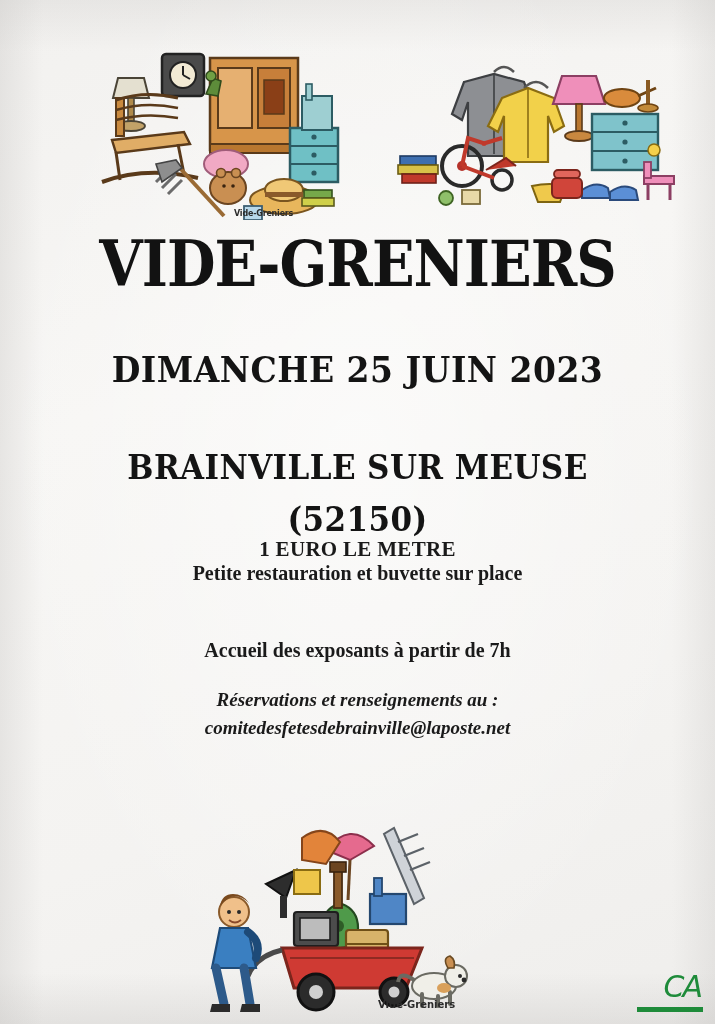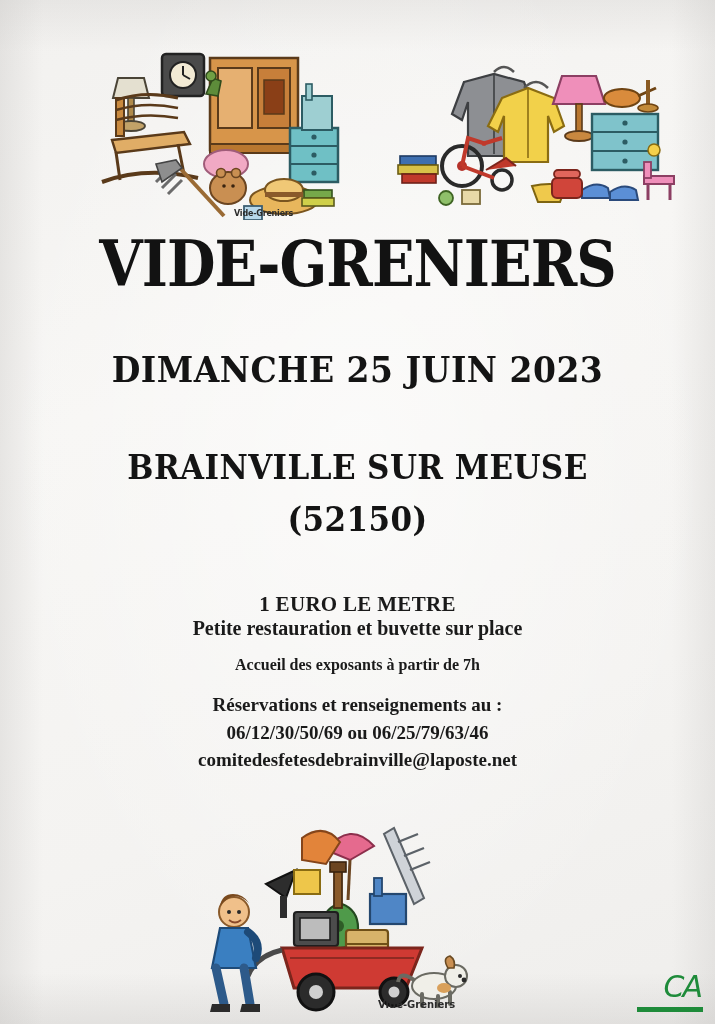--- a/index.html
+++ b/index.html
@@ -107,38 +107,38 @@
     color: #141414;
     margin-top: 16px;
     transform: scaleY(1.1);
     letter-spacing: 0.4px;
   }
   .price {
     font-family: "Liberation Serif", serif;
     font-weight: bold;
     font-size: 21px;
     color: #1a1a1a;
-    margin-top: 55px;
     letter-spacing: 0.3px;
   }
   .catering {
     font-family: "Liberation Serif", serif;
     font-weight: bold;
     font-size: 20px;
     color: #1a1a1a;
   }
   .welcome {
     font-family: "Liberation Serif", serif;
     font-weight: bold;
-    font-size: 16px;
+    font-size: 20px;
     color: #1a1a1a;
-    margin-top: 16px;
+    margin-top: 54px;
   }
   .contact-block {
-    margin-top: 17px;
+    margin-top: 24px;
+    font-style: italic;
   }
   .contact-line {
     font-family: "Liberation Serif", serif;
     font-weight: bold;
     font-size: 19px;
     color: #1a1a1a;
     line-height: 1.45;
   }
 
   
@@ -313,21 +313,20 @@
   <div class="text-block">
     <div class="title">VIDE-GRENIERS</div>
     <div class="date">DIMANCHE 25 JUIN 2023</div>
     <div class="place">BRAINVILLE SUR MEUSE</div>
     <div class="postcode">(52150)</div>
     <div class="price">1 EURO LE METRE</div>
     <div class="catering">Petite restauration et buvette sur place</div>
     <div class="welcome">Accueil des exposants à partir de 7h</div>
     <div class="contact-block">
       <div class="contact-line">Réservations et renseignements au :</div>
-      <div class="contact-line">06/12/30/50/69 ou 06/25/79/63/46</div>
       <div class="contact-line">comitedesfetesdebrainville@laposte.net</div>
     </div>
   </div>
 
   <div class="clipart-bottom">
     <svg viewBox="0 0 310 205" width="310" height="205">
 
       <path d="M196 20 l30 70 l-10 6 l-30 -70 z" fill="#cfd3d8" stroke="#5c6268" stroke-width="2"></path>
       <path d="M200 34 l20 -8 M206 48 l20 -8 M212 62 l20 -8" stroke="#5c6268" stroke-width="2.4"></path>
 

